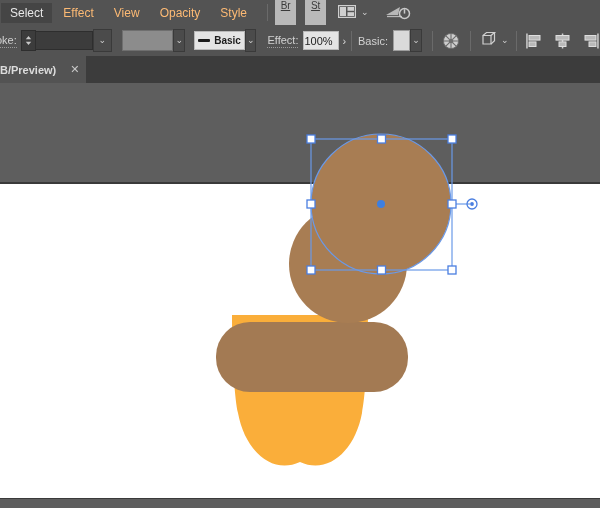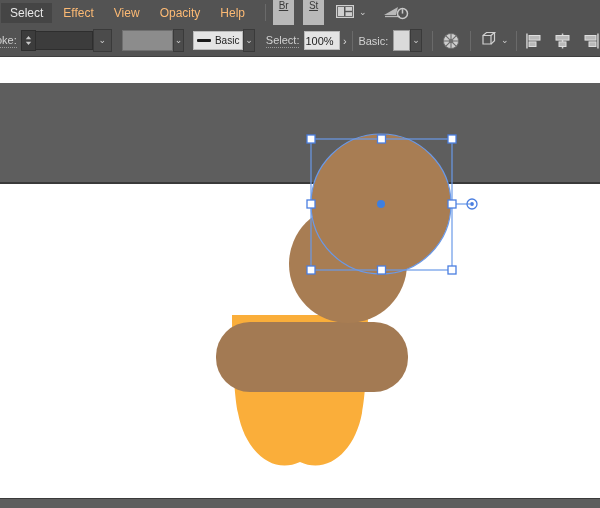--- a/index.html
+++ b/index.html
@@ -66,21 +66,21 @@
   .wideswatch{
     width:88px;height:19px;background:#8c8c8c;border:1px solid #6f6f6f;
     margin-left:10px;
   }
   .profilebox{
     width:84px;height:19px;background:#e4e4e4;border:1px solid #b9b9b9;
     display:flex;align-items:center;box-sizing:border-box;padding:0 3px;
     margin-left:9px;
   }
   .profline{flex:1;height:3px;background:#1a1a1a;border-radius:1px;}
-  .proftxt{font-size:10px;color:#1c1c1c;margin-left:4px;font-weight:normal;}
+  .proftxt{font-size:10px;color:#1c1c1c;margin-left:4px;font-weight:bold;}
   .opacityfield{
     width:62px;height:19px;background:#e4e4e4;border:1px solid #b9b9b9;
     display:flex;align-items:center;box-sizing:border-box;
   }
   .opacityfield span{font-size:11px;color:#222;}
   .arrowbtn{
     width:18px;height:21px;display:flex;align-items:center;justify-content:center;
     color:#d8d8d8;font-size:11px;
   }
   .stylesw{
@@ -128,21 +128,21 @@
 </head>
 <body>
 
 <div id="app">
 
   <div class="menubar">
     <div class="menu-item active">Select</div>
     <div class="menu-item">Effect</div>
     <div class="menu-item">View</div>
     <div class="menu-item">Opacity</div>
-    <div class="menu-item">Help</div>
+    <div class="menu-item">Style</div>
 
     <div class="menu-sep"></div>
 
     <div class="appbtn">Br</div>
     <div class="appbtn">St</div>
 
     <div class="arrange">
       <span>
         <svg width="18" height="13" viewBox="0 0 18 13">
           <rect x="0.5" y="0.5" width="17" height="12" fill="none" stroke="#cfcfcf" stroke-width="1.4"></rect>
@@ -188,21 +188,21 @@
       </div>
 
     <div class="profilebox">
       <div class="profline"></div>
       <div class="proftxt">Basic</div>
     </div>
     <div class="dd">
         <span>⌄</span>
       </div>
 
-    <span class="opt-label dotted" style="margin-left:11px;">Select:</span>
+    <span class="opt-label dotted" style="margin-left:11px;">Effect:</span>
     <div class="opacityfield" style="margin-left:5px;">
       <span>100%</span>
     </div>
     <div class="arrowbtn">
         <span>›</span>
       </div>
 
     <div class="vsep" style="margin:0 6px 0 2px;"></div>
 
     <span class="opt-label">Basic:</span>
@@ -256,20 +256,26 @@
 
     <div class="icobtn">
       <svg width="17" height="16" viewBox="0 0 17 16">
         <rect x="14.2" y="0.5" width="1.5" height="15" fill="#cfcfcf"></rect>
         <rect x="2" y="2.5" width="11" height="4.6" fill="#b9b9b9" stroke="#dedede" stroke-width="1"></rect>
         <rect x="6" y="8.9" width="7" height="4.6" fill="#b9b9b9" stroke="#dedede" stroke-width="1"></rect>
       </svg>
     </div>
   </div>
 
+  <div class="tabbar">
+    <div class="tab">
+      <span class="tab-title">B/Preview)</span>
+      <span class="tab-close">✕</span>
+    </div>
+  </div>
 
   <div class="canvas">
 
     <div class="graypanel"></div>
     <div class="bottombar"></div>
 
     <svg class="art" viewBox="0 0 600 425">
 
       <path d="M232 232
                C232 232 232 300 238 330

